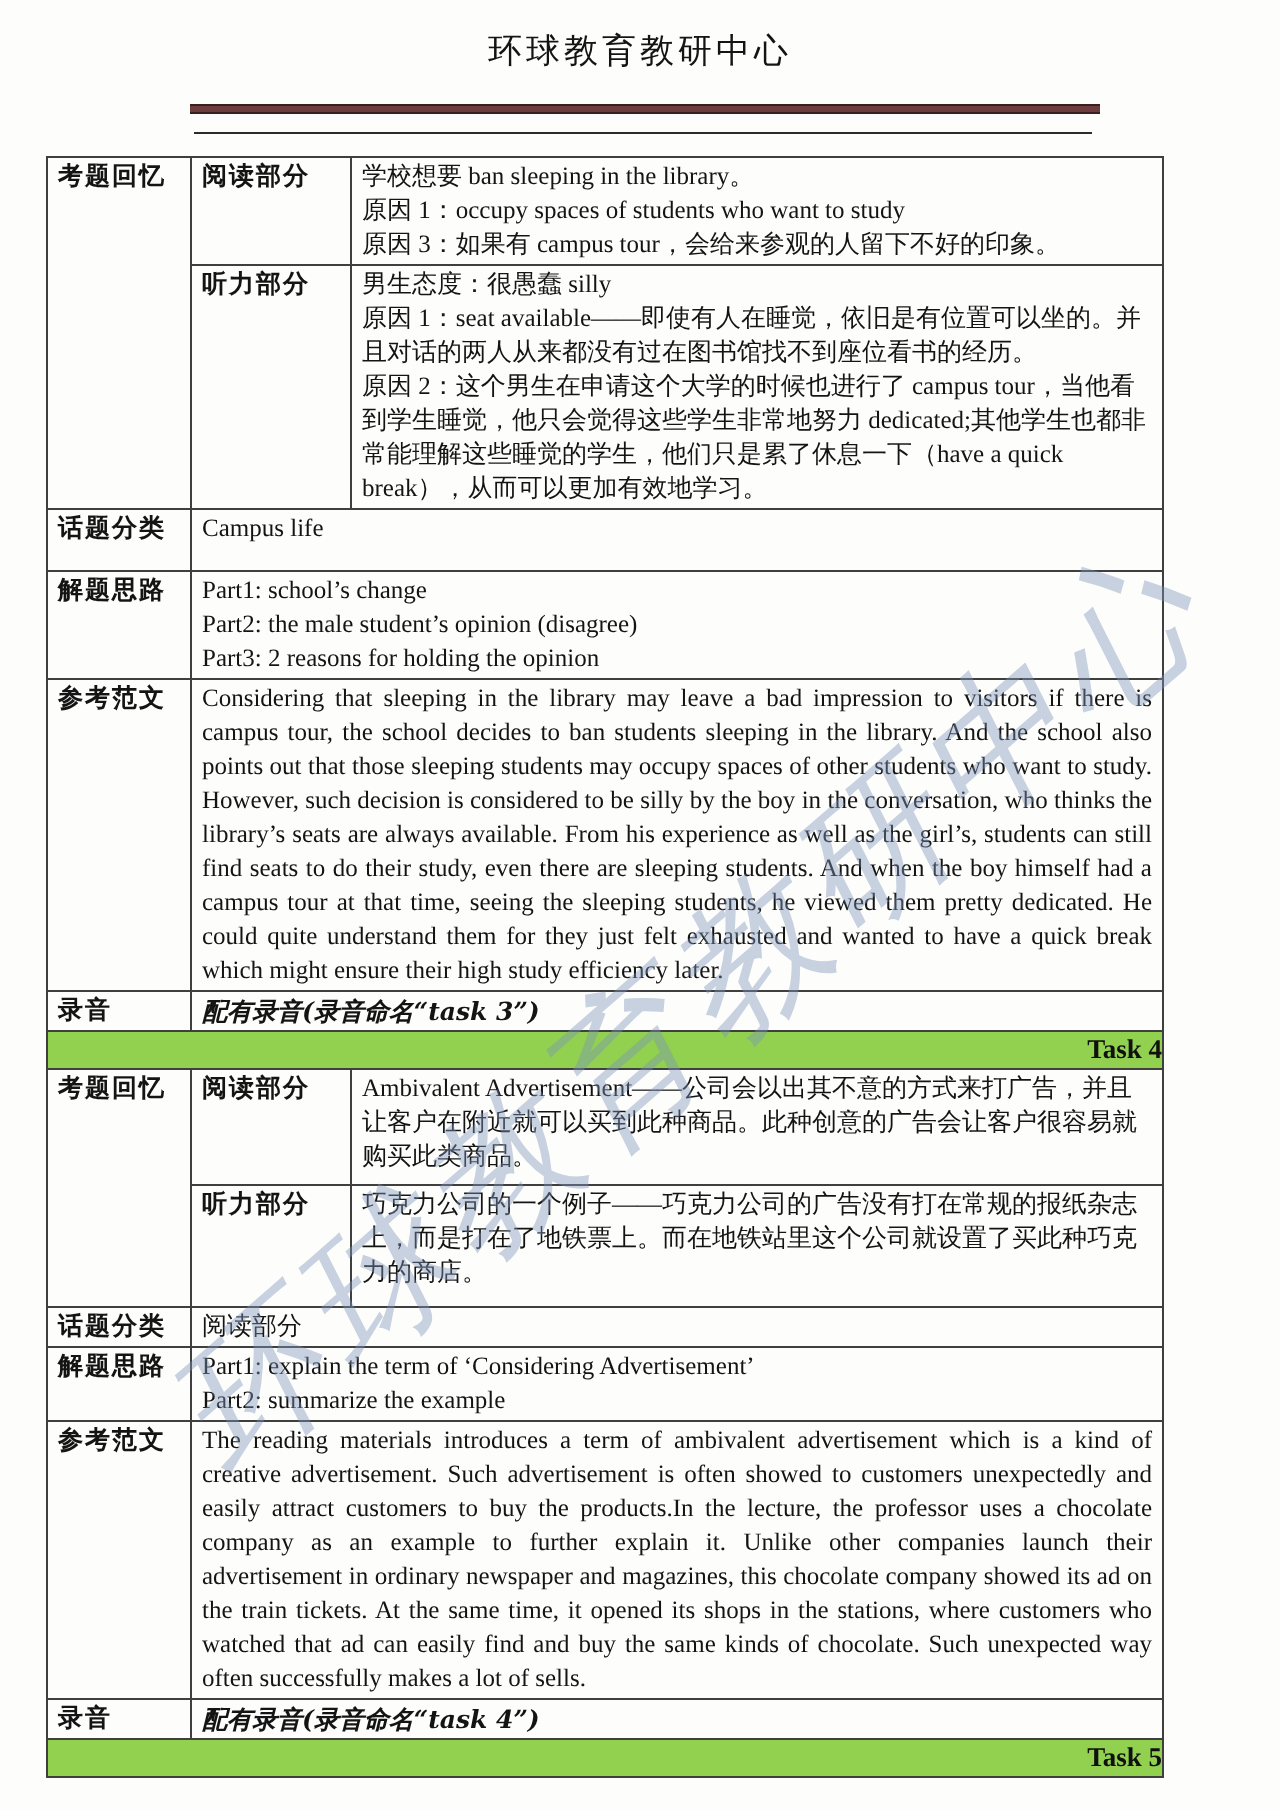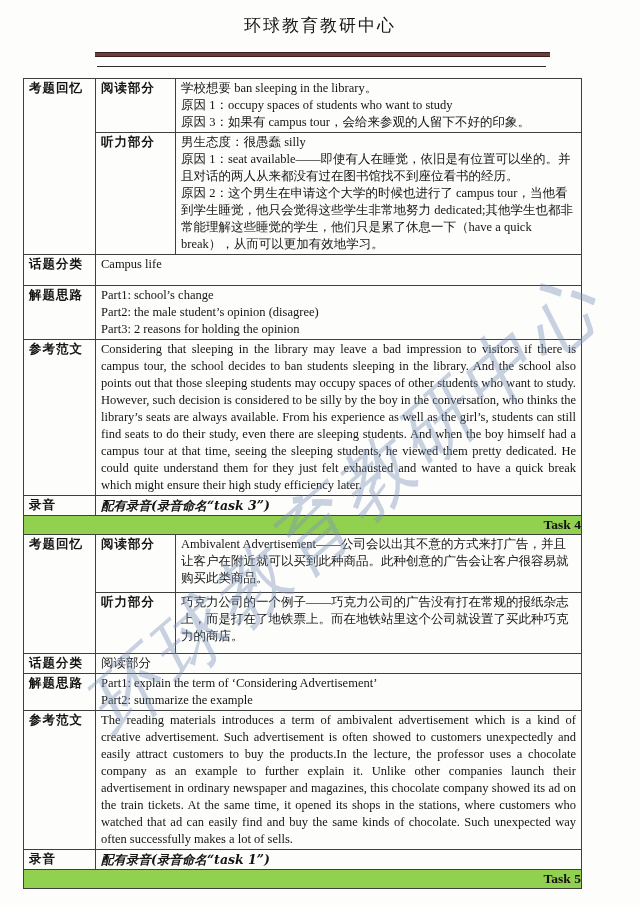--- a/index.html
+++ b/index.html
@@ -139,21 +139,21 @@
         <div>Part1: explain the term of ‘Considering Advertisement’</div>
         <div>Part2: summarize the example</div>
       </td>
     </tr>
     <tr style="height:123px">
       <td class="label">参考范文</td>
       <td colspan="2" class="sample">The reading materials introduces a term of ambivalent advertisement which is a kind of creative advertisement. Such advertisement is often showed to customers unexpectedly and easily attract customers to buy the products.In the lecture, the professor uses a chocolate company as an example to further explain it. Unlike other companies launch their advertisement in ordinary newspaper and magazines, this chocolate company showed its ad on the train tickets. At the same time, it opened its shops in the stations, where customers who watched that ad can easily find and buy the same kinds of chocolate. Such unexpected way often successfully makes a lot of sells.</td>
     </tr>
     <tr style="height:20px">
       <td class="label">录音</td>
-      <td colspan="2" class="recording">配有录音(录音命名“task 1”)</td>
+      <td colspan="2" class="recording">配有录音(录音命名“task 4”)</td>
     </tr>
 
     <tr class="banner" style="height:18px">
       <td colspan="3">Task 5</td>
     </tr>
   </tbody>
     </table>
 
   <div class="watermark">环球教育教研中心</div>
 

